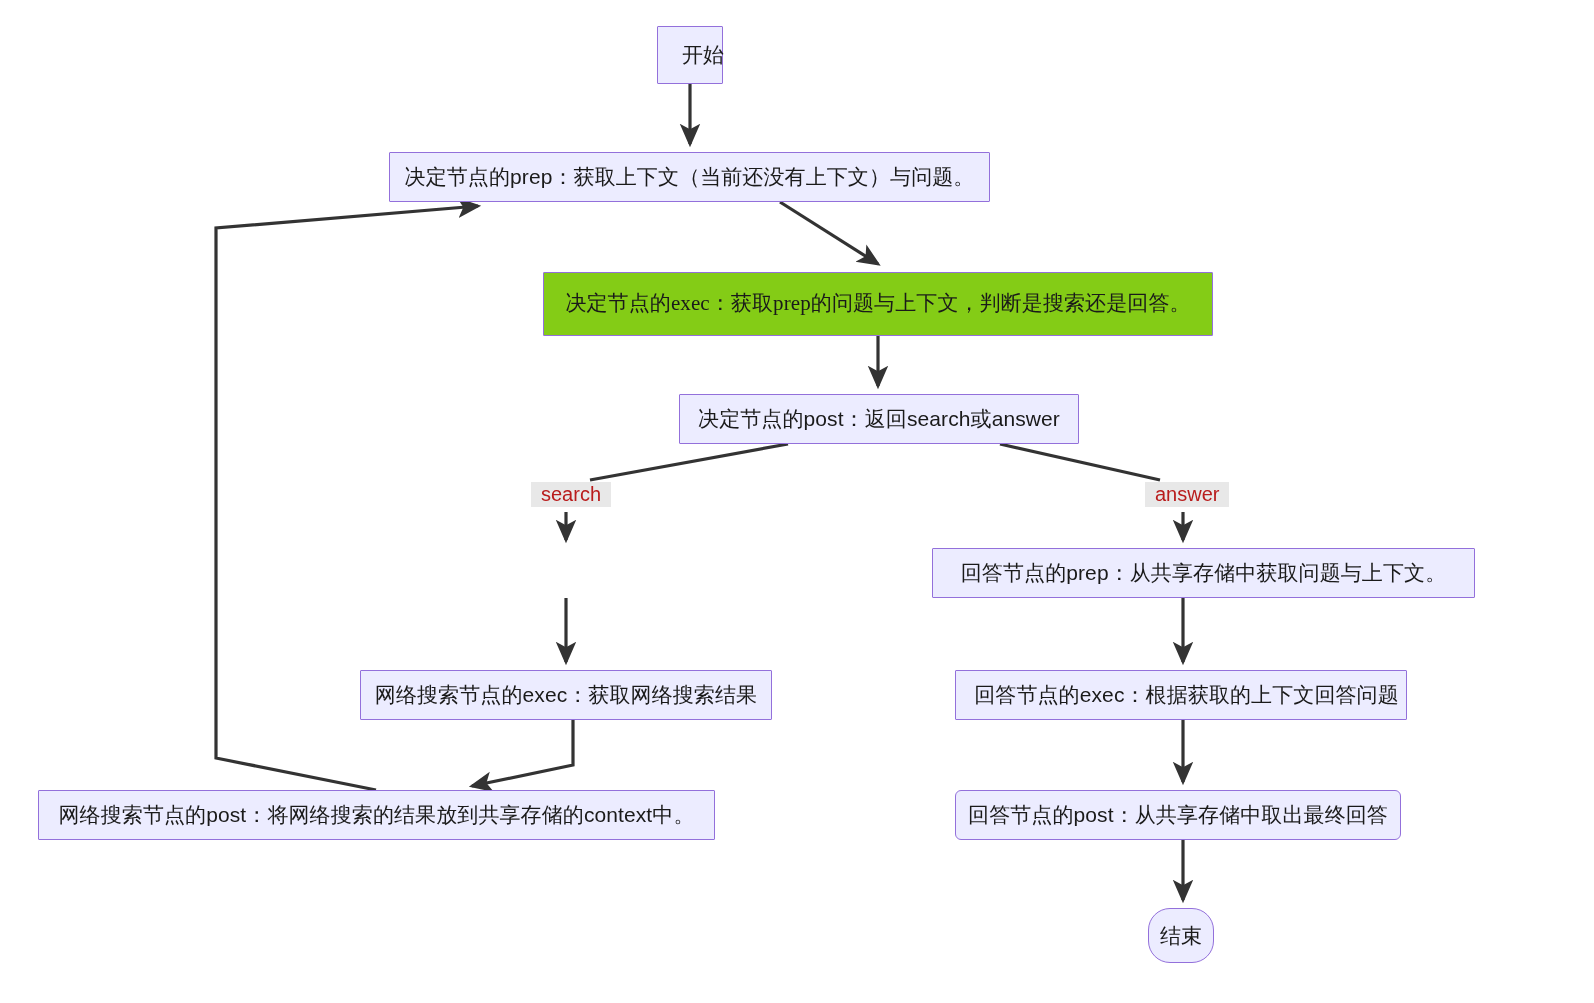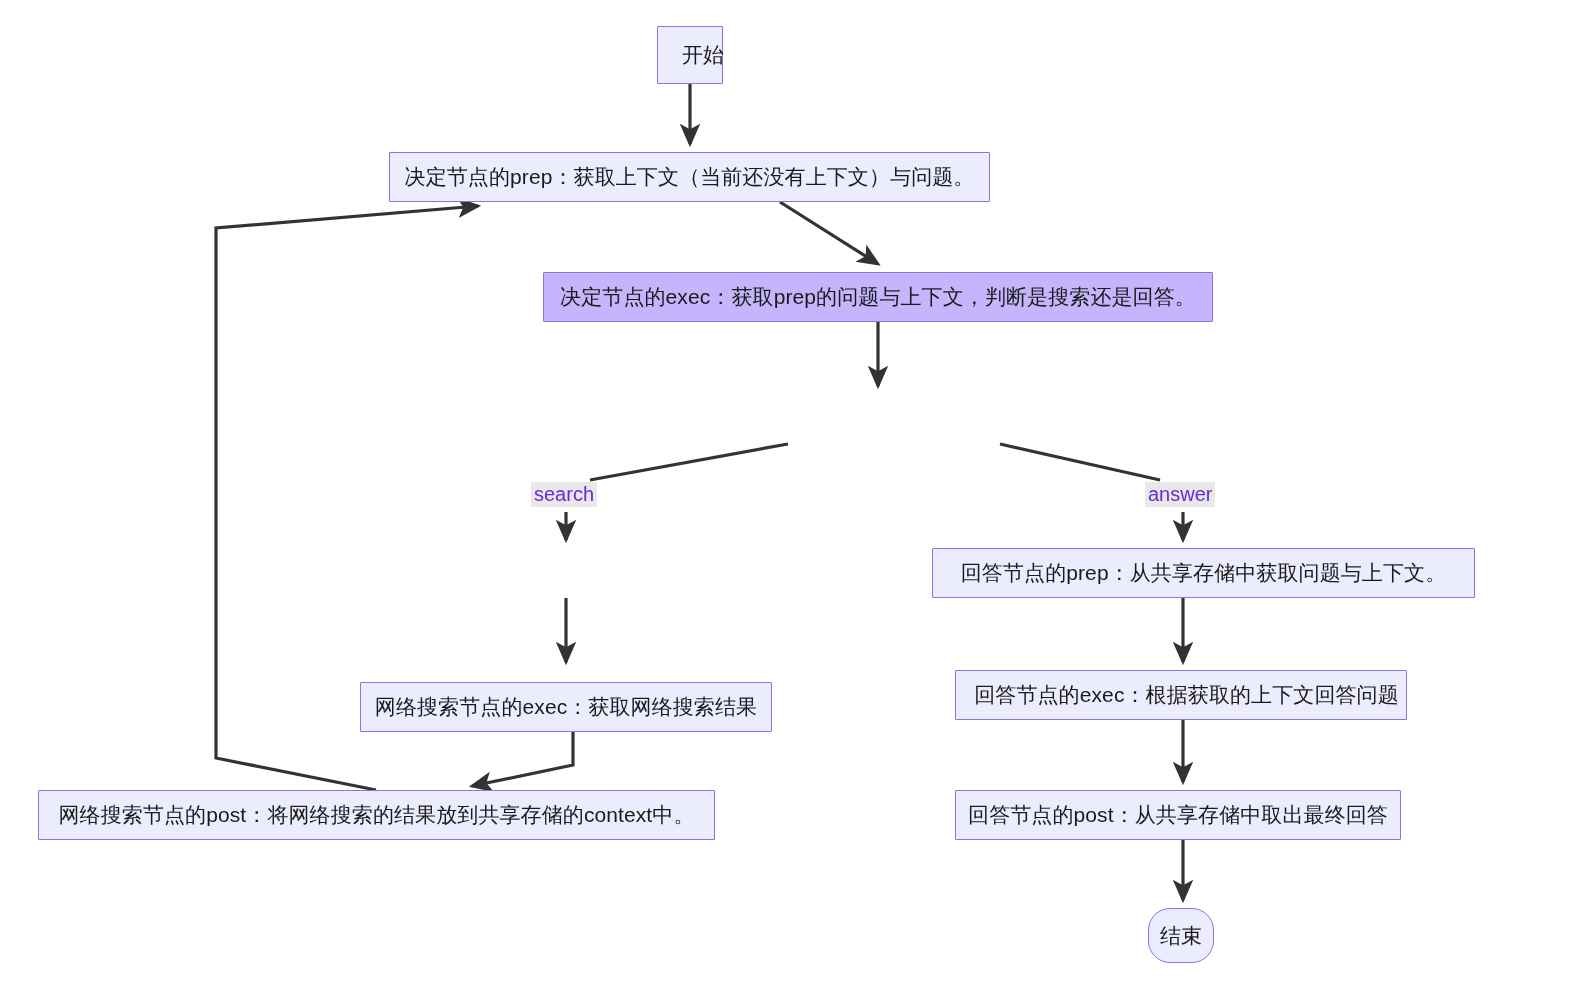--- a/index.html
+++ b/index.html
@@ -35,24 +35,24 @@
     color: #1a1a1a;
     font-size: 21px;
     line-height: 1.2;
     white-space: nowrap;
     letter-spacing: 0.1px;
     z-index: 2;
   }
   .edge-label {
     position: absolute;
     background: #e8e8e8;
-    color: #6d28d9;
+    color: #b91c1c;
     font-size: 20px;
     line-height: 1.15;
-    padding: 1px 3px;
+    padding: 1px 10px;
     white-space: nowrap;
     z-index: 3;
   }
 </style>
 </head>
 <body>
 
 <div id="canvas" style="background: rgb(255, 255, 255);">
 
   <svg id="edges" viewBox="0 0 1594 1003" width="1594" height="1003" xmlns="http://www.w3.org/2000/svg">
@@ -84,24 +84,25 @@
 
     <path d="M 1183 598 L 1183 662" fill="none" stroke="#333333" stroke-width="3.2" marker-end="url(#arrow)"></path>
 
     <path d="M 1183 720 L 1183 782" fill="none" stroke="#333333" stroke-width="3.2" marker-end="url(#arrow)"></path>
 
     <path d="M 1183 840 L 1183 900" fill="none" stroke="#333333" stroke-width="3.2" marker-end="url(#arrow)"></path>
   </svg>
 
   <div class="node" style="left: 657px; top: 26px; width: 66px; height: 58px; background: rgb(236, 236, 255); border-color: rgb(147, 112, 219); color: rgb(26, 26, 26); padding-left: 26px;">开始</div>
   <div class="node" style="left: 389px; top: 152px; width: 601px; height: 50px; background: rgb(236, 236, 255); border-color: rgb(147, 112, 219); color: rgb(26, 26, 26);">决定节点的prep：获取上下文（当前还没有上下文）与问题。</div>
-  <div class="node" style="left: 543px; top: 272px; width: 670px; height: 50px; background: #c4b5fd; border-color: rgb(147, 112, 219); color: rgb(26, 26, 26);">决定节点的exec：获取prep的问题与上下文，判断是搜索还是回答。</div>
-  <div class="node" style="left: 360px; top: 670px; width: 412px; height: 50px; background: rgb(236, 236, 255); border-color: rgb(147, 112, 219); color: rgb(26, 26, 26); margin-top: 12px;">网络搜索节点的exec：获取网络搜索结果</div>
+  <div class="node" style="left: 543px; top: 272px; width: 670px; height: 64px; background: #84cc16; border-color: rgb(147, 112, 219); color: rgb(26, 26, 26); font-family: Liberation Serif, serif;">决定节点的exec：获取prep的问题与上下文，判断是搜索还是回答。</div>
+  <div class="node" style="left: 679px; top: 394px; width: 400px; height: 50px; background: rgb(236, 236, 255); border-color: rgb(147, 112, 219); color: rgb(26, 26, 26);">决定节点的post：返回search或answer</div>
+  <div class="node" style="left: 360px; top: 670px; width: 412px; height: 50px; background: rgb(236, 236, 255); border-color: rgb(147, 112, 219); color: rgb(26, 26, 26);">网络搜索节点的exec：获取网络搜索结果</div>
   <div class="node" style="left: 38px; top: 790px; width: 677px; height: 50px; background: rgb(236, 236, 255); border-color: rgb(147, 112, 219); color: rgb(26, 26, 26); text-align: center;">网络搜索节点的post：将网络搜索的结果放到共享存储的context中。</div>
   <div class="node" style="left: 932px; top: 548px; width: 543px; height: 50px; background: rgb(236, 236, 255); border-color: rgb(147, 112, 219); color: rgb(26, 26, 26);">回答节点的prep：从共享存储中获取问题与上下文。</div>
   <div class="node" style="left: 955px; top: 670px; width: 452px; height: 50px; background: rgb(236, 236, 255); border-color: rgb(147, 112, 219); color: rgb(26, 26, 26); padding-left: 11px;">回答节点的exec：根据获取的上下文回答问题</div>
-  <div class="node" style="left: 955px; top: 790px; width: 446px; height: 50px; background: rgb(236, 236, 255); border-color: rgb(147, 112, 219); color: rgb(26, 26, 26);">回答节点的post：从共享存储中取出最终回答</div>
+  <div class="node" style="left: 955px; top: 790px; width: 446px; height: 50px; background: rgb(236, 236, 255); border-color: rgb(147, 112, 219); color: rgb(26, 26, 26); border-radius: 6px;">回答节点的post：从共享存储中取出最终回答</div>
   <div class="node" style="left: 1148px; top: 908px; width: 66px; height: 55px; background: rgb(236, 236, 255); border-color: rgb(147, 112, 219); color: rgb(26, 26, 26); border-radius: 22px;">结束</div>
 
   <div class="edge-label" style="left: 531px; top: 482px; background: rgb(232, 232, 232);">search</div>
   <div class="edge-label" style="left: 1145px; top: 482px; background: rgb(232, 232, 232);">answer</div>
 
 </div>
 
 </body></html>

